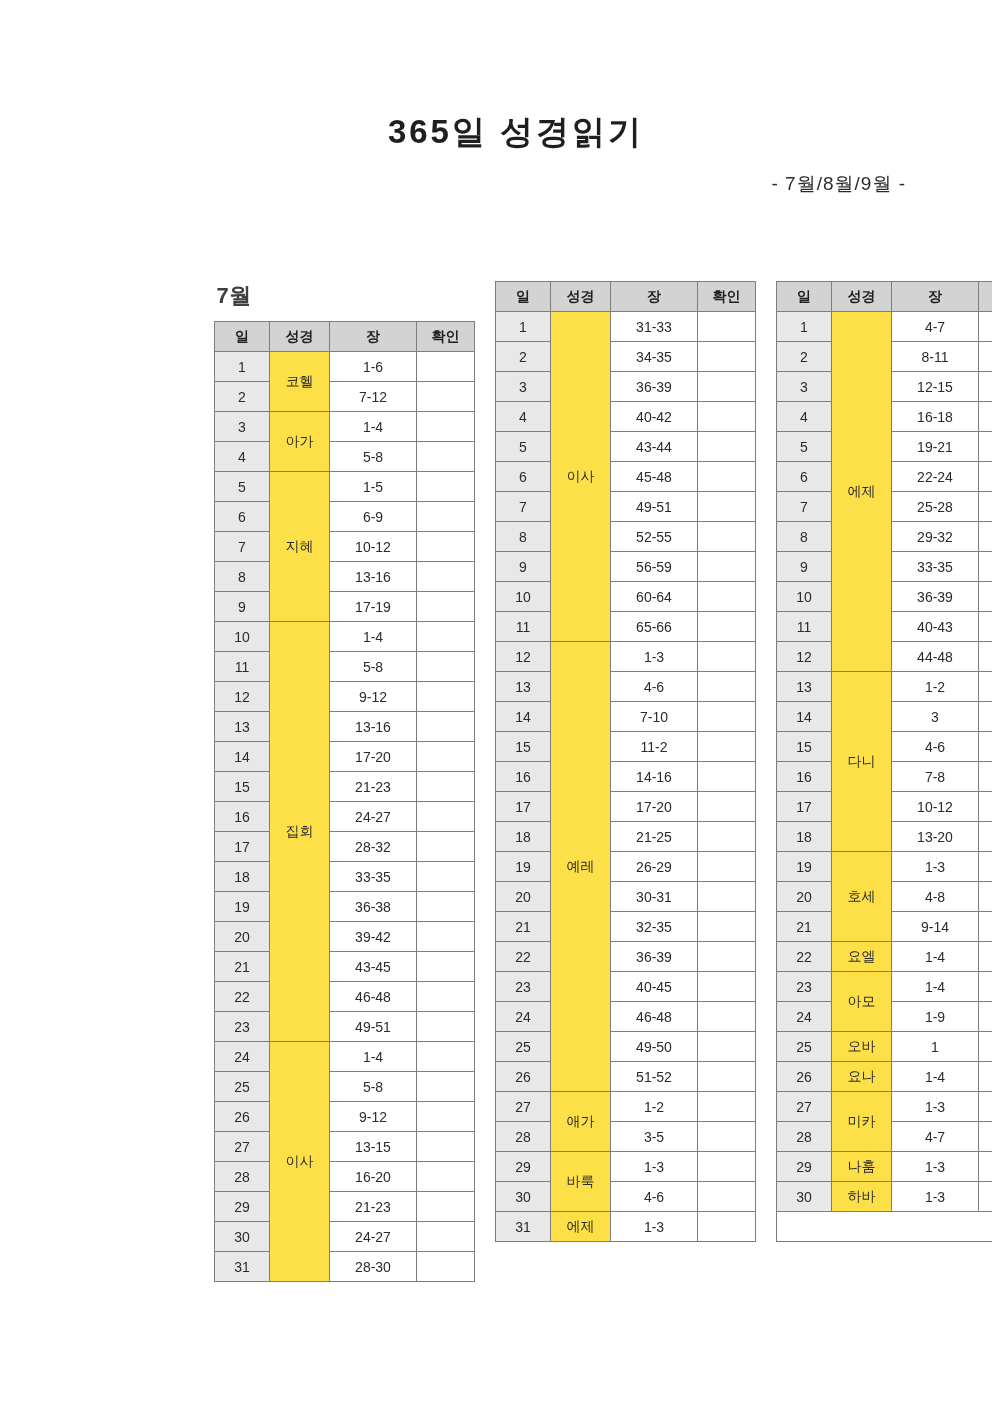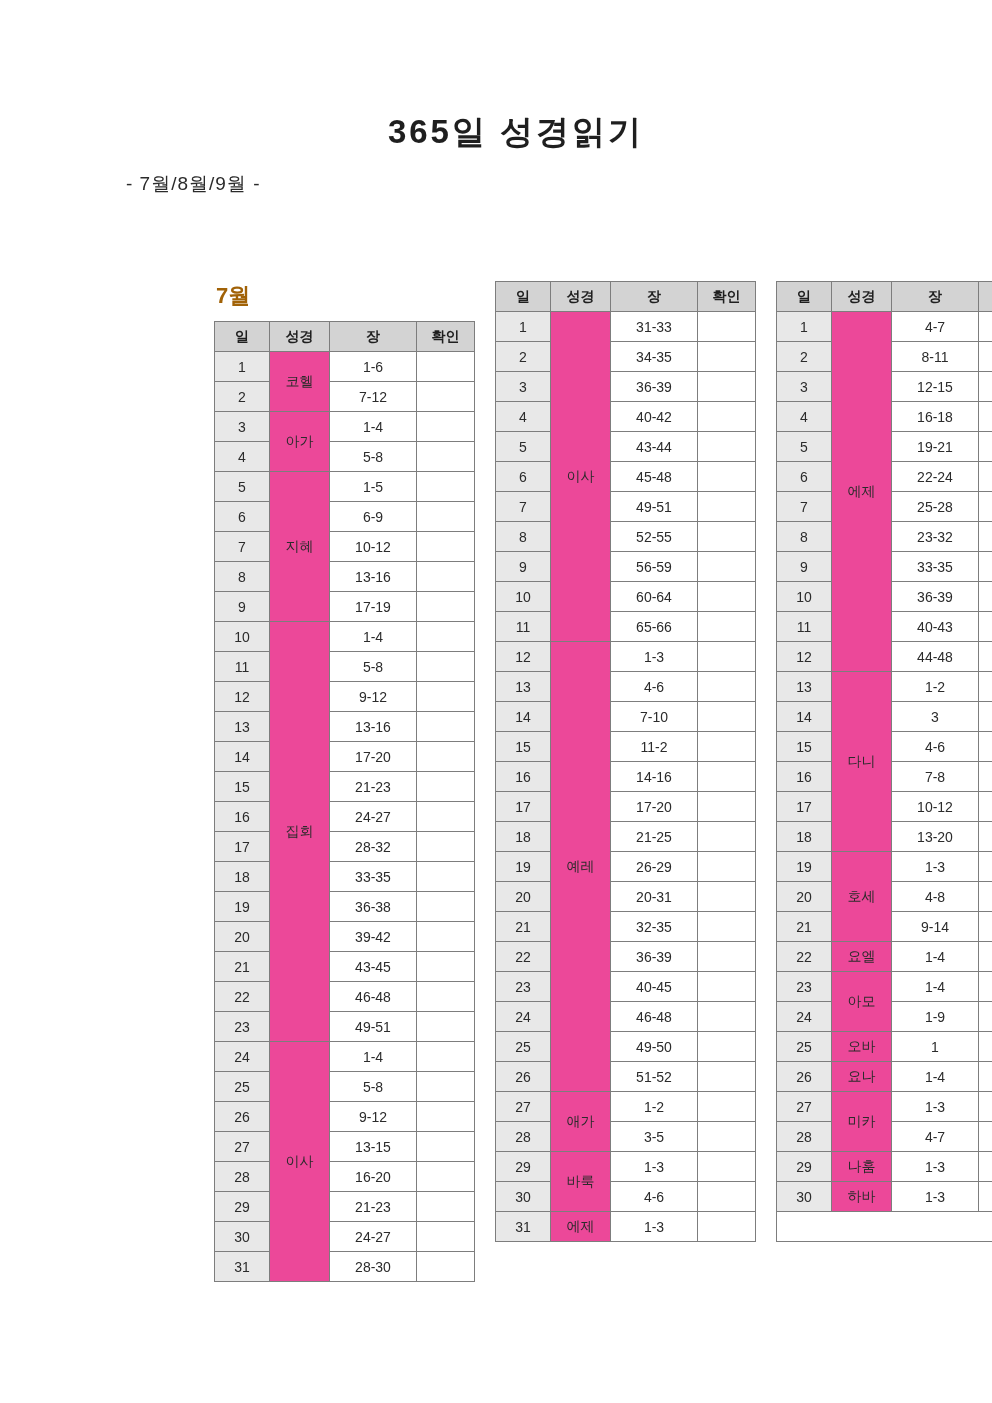--- a/index.html
+++ b/index.html
@@ -22,39 +22,39 @@
     margin: 0;
     padding-top: 94px;
     text-align: center;
     font-size: 33px;
     font-weight: bold;
     letter-spacing: 3px;
     color: #1f1f1f;
   }
   .subtitle {
     margin-top: 16px;
-    text-align: left;
+    text-align: right;
     font-size: 19px;
     letter-spacing: 1px;
     color: #2b2b2b;
   }
   .tables {
     display: flex;
     gap: 21px;
     margin: 84px 0 0 88px;
   }
   .month-block {
     width: 260px;
   }
   .month-label {
     font-size: 22px;
     font-weight: bold;
-    color: #a16207;
+    color: #404040;
     margin: 0 0 10px 2px;
-    font-family: Liberation Sans, sans-serif;
+    font-family: Liberation Mono, monospace;
   }
   table.reading {
     border-collapse: collapse;
     table-layout: fixed;
     width: 260px;
   }
   table.reading th,
   table.reading td {
     border: 1px solid #7d7d7d;
     height: 29px;
@@ -68,21 +68,21 @@
   }
   table.reading th {
     background: #d3d3d3;
     font-weight: bold;
     color: #1f1f1f;
   }
   table.reading td.day {
     background: #e8e8e8;
   }
   table.reading td.book {
-    background: #ec4899;
+    background: #fde047;
   }
   table.reading td.empty-row {
     background: #ffffff;
   }
 </style>
 </head>
 <body>
 
 <div class="page">
   <h1 class="title">365일 성경읽기</h1>
@@ -378,21 +378,21 @@
               <td>21-25</td>
               <td></td>
             </tr>
             <tr>
               <td class="day">19</td>
               <td>26-29</td>
               <td></td>
             </tr>
             <tr>
               <td class="day">20</td>
-              <td>20-31</td>
+              <td>30-31</td>
               <td></td>
             </tr>
             <tr>
               <td class="day">21</td>
               <td>32-35</td>
               <td></td>
             </tr>
             <tr>
               <td class="day">22</td>
               <td>36-39</td>
@@ -497,21 +497,21 @@
               <td>22-24</td>
               <td></td>
             </tr>
             <tr>
               <td class="day">7</td>
               <td>25-28</td>
               <td></td>
             </tr>
             <tr>
               <td class="day">8</td>
-              <td>23-32</td>
+              <td>29-32</td>
               <td></td>
             </tr>
             <tr>
               <td class="day">9</td>
               <td>33-35</td>
               <td></td>
             </tr>
             <tr>
               <td class="day">10</td>
               <td>36-39</td>

